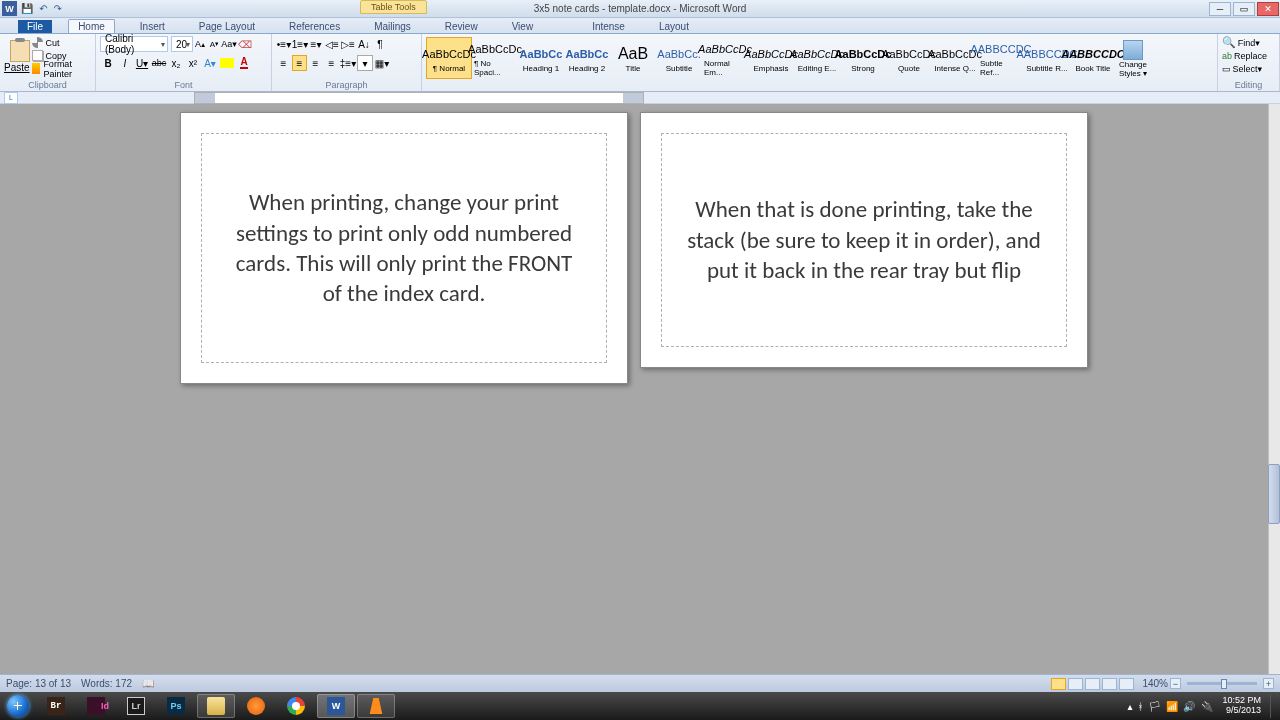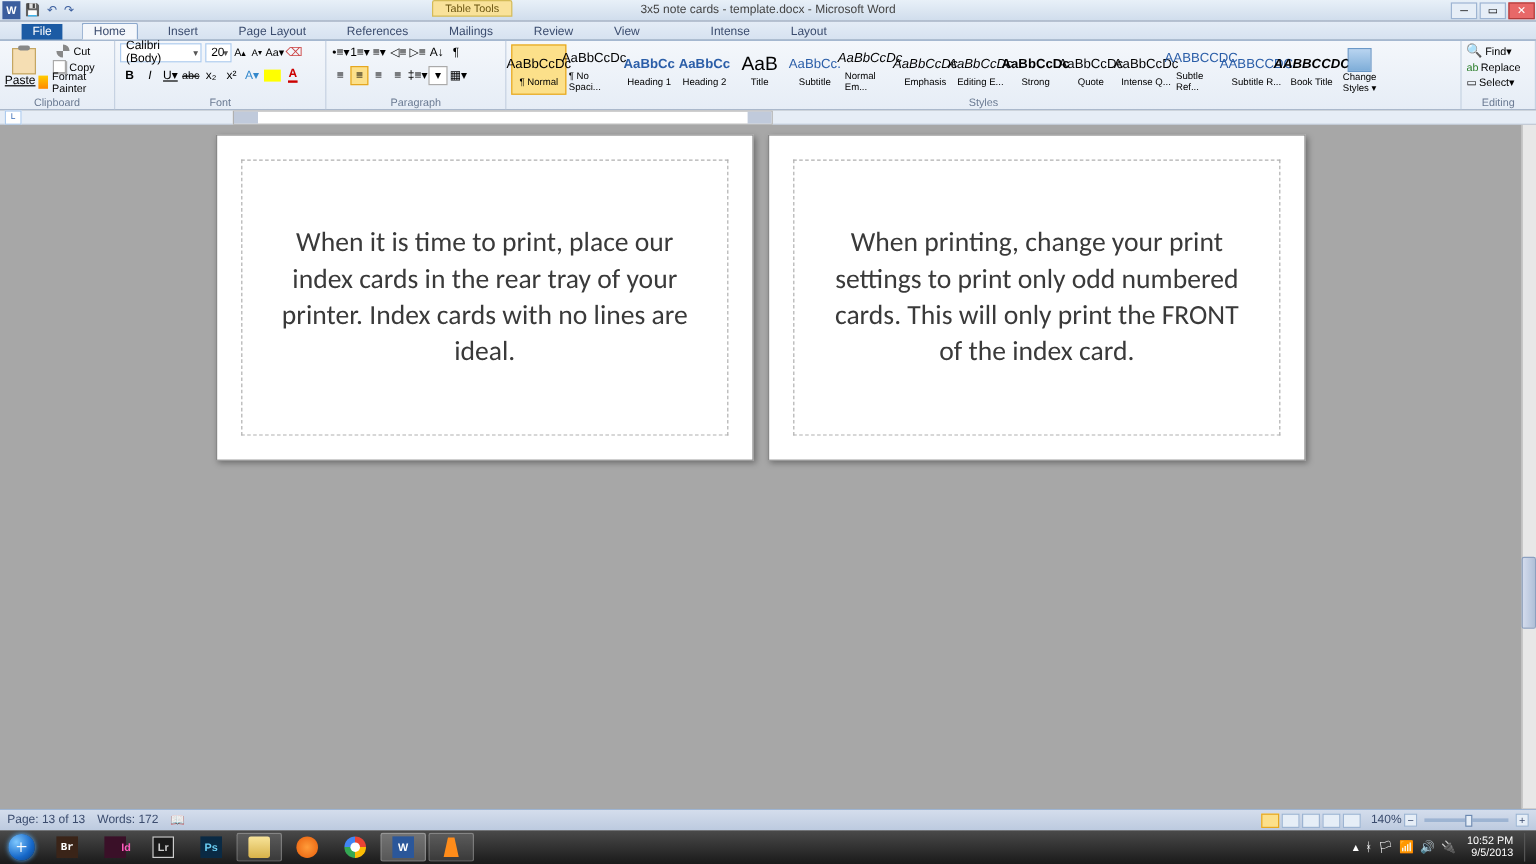--- a/index.html
+++ b/index.html
@@ -25,21 +25,21 @@
 
 .ribbon { height: 58px; background: linear-gradient(#f4f7fb, #e6edf6); display: flex; border-bottom: 1px solid #a8b8d0; }
 .grp { border-right: 1px solid #c6d2e2; padding: 2px 4px 0 4px; display: flex; flex-direction: column; position: relative; }
 .grp-lbl { font-size: 9px; color: #6a7a92; text-align: center; position: absolute; bottom: 1px; left: 0; right: 0; }
 .row { display: flex; align-items: center; }
 
 
 .paste { width: 28px; display: flex; flex-direction: column; align-items: flex-end; font-size: 10px; padding-top: 2px; cursor: pointer; text-decoration: underline; }
 .paste-ico { width: 20px; height: 22px; background: #f5deb3; border: 1px solid #c4a662; position: relative; }
 .paste-ico::before { content:''; position:absolute; top:-3px; left:4px; width:10px; height:4px; background:#888; border-radius:2px; }
-.clip-side { display: flex; flex-direction: column; font-size: 9px; margin-left: 2px; align-items: center; }
+.clip-side { display: flex; flex-direction: column; font-size: 9px; margin-left: 2px; }
 .clip-side div { display: flex; align-items: center; height: 13px; cursor: pointer; }
 .mini-ico { width:11px; height:11px; margin-right:3px; display:inline-block; }
 .cut-ico { background: conic-gradient(#888 0 25%, transparent 25% 50%, #888 50% 75%, transparent 75%); border-radius:50%; }
 .copy-ico { background:#fff; border:1px solid #aaa; box-shadow:1px 1px 0 #aaa; }
 .fp-ico { background: linear-gradient(#fc0, #f80); }
 
 
 .sel { height: 16px; font-size: 10px; border: 1px solid #adcbee; background:#fff; display:flex; align-items:center; padding:0 12px 0 4px; position:relative; cursor:pointer; }
 .sel::after { content:'▾'; position:absolute; right:2px; font-size:8px; color:#555; }
 .fontname { width:68px; }
@@ -291,21 +291,20 @@
           <div class="style-item">
             <div class="style-prev" style="font-weight: bold; font-style: italic;">AABBCCDC</div>
             <div>Book Title</div>
           </div>
         </div>
       <div class="change-st">
         <div class="change-st-ico"></div>
         <span>Change<br>Styles ▾</span>
       </div>
     </div>
-    <div class="grp-lbl">Styles</div>
   </div>
 
   <div class="grp" style="width:62px">
     <div class="edit-grp">
       <div><span class="find-ico">🔍</span><span>Find</span> ▾</div>
       <div>
           <span style="color:#2a7e2a;margin-right:2px">ab</span>
           <span>Replace</span>
         </div>
       <div><span style="margin-right:2px">▭</span><span>Select</span> ▾</div>
@@ -320,26 +319,26 @@
     <div class="ruler-dark-l"></div>
       <div class="ruler-dark-r"></div>
   </div>
 </div>
 
 <div class="doc-area">
   <div class="doc-canvas">
     <div class="cards">
       <div class="card">
           <div class="card-inner">
-            <div class="card-text">When it is time to print, place our index cards in the rear tray of your printer.  Index cards with no lines are ideal.</div>
-          </div>
-        </div>
-      <div class="card">
+            <div class="card-text">When printing, change your print settings to print only odd numbered cards.  This will only print the FRONT of the index card.</div>
+          </div>
+        </div>
+      <div class="card card3">
           <div class="card-inner">
-            <div class="card-text">When printing, change your print settings to print only odd numbered cards.  This will only print the FRONT of the index card.</div>
+            <div class="card-text">When that is done printing, take the stack (be sure to keep it in order), and put it back in the rear tray but flip</div>
           </div>
         </div>
     </div>
   </div>
   <div class="vscroll">
     <div class="vscroll-thumb"></div>
   </div>
 </div>
 
 <div class="status">

